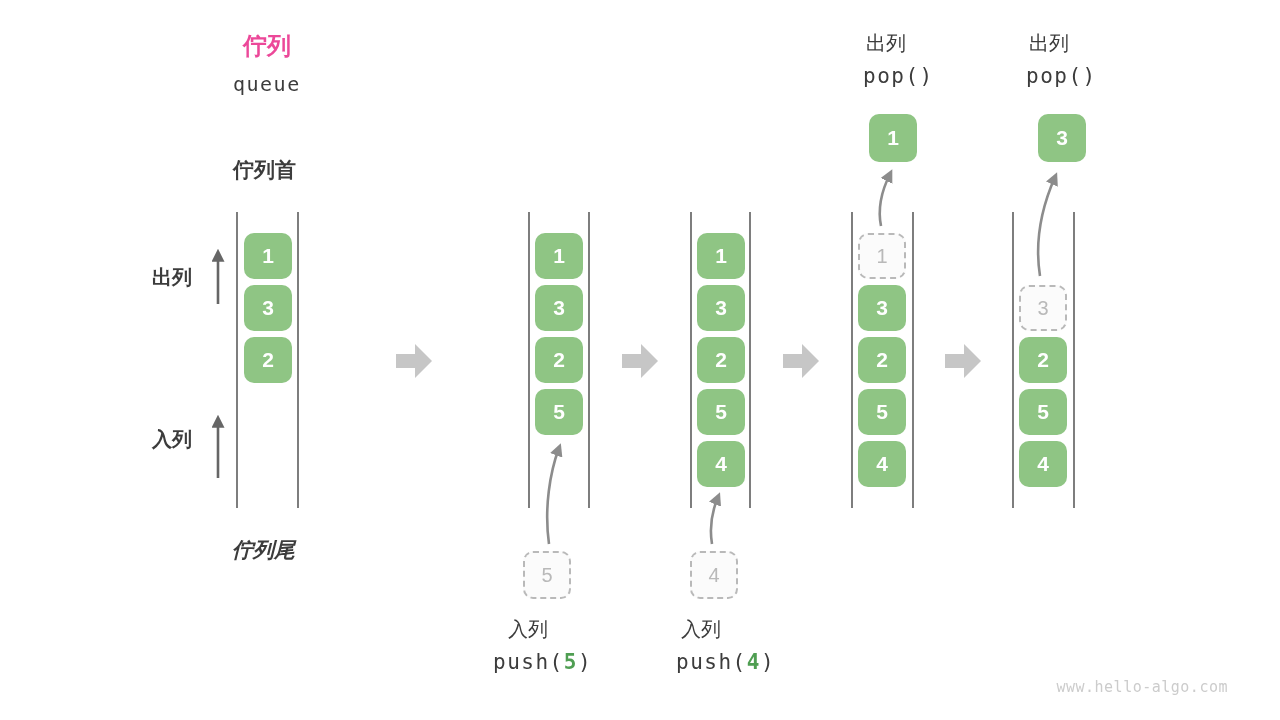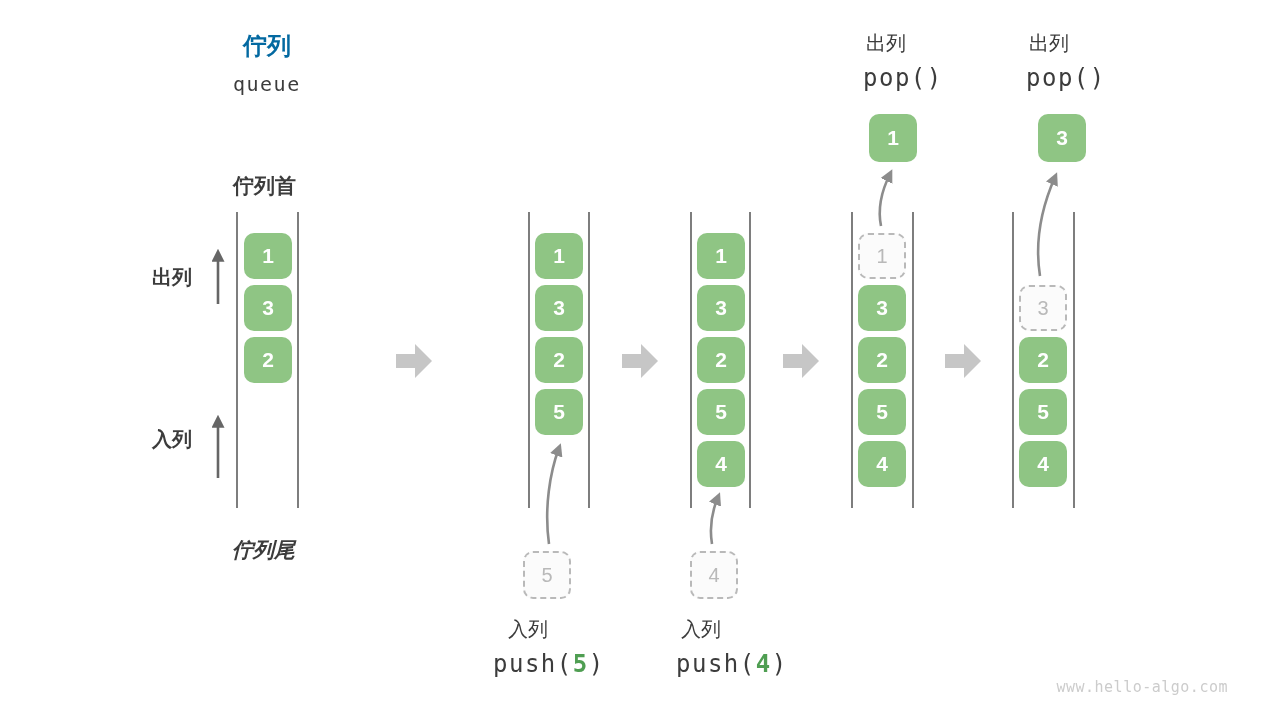--- a/index.html
+++ b/index.html
@@ -15,26 +15,26 @@
     color:#ffffff;font-weight:700;font-size:21px;display:flex;align-items:center;justify-content:center;
   }
   .item.sq{height:48px;}
   
   .ghost{
     position:absolute;width:48px;height:46px;border-radius:10px;background:#fbfbfb;
     border:2px dashed #b9b9b9;box-sizing:border-box;color:#b9b9b9;font-size:20px;
     display:flex;align-items:center;justify-content:center;
   }
   .ghost.sq{height:48px;}
-  .zh-title{font-size:24px;font-weight:700;color:#0369a1;}
+  .zh-title{font-size:24px;font-weight:700;color:#ec4899;}
   .zh-label{font-size:21px;font-weight:700;color:#3c3c3c;}
   .zh-side{font-size:20px;font-weight:700;color:#3c3c3c;}
   .zh-op{font-size:20px;font-weight:400;color:#3c3c3c;}
   .mono{font-family:"DejaVu Sans Mono","Liberation Mono",monospace;}
-  .code{font-size:24px;letter-spacing:1.5px;color:#3c3c3c;}
+  .code{font-size:21px;letter-spacing:1.5px;color:#3c3c3c;}
   .code .arg{color:#4f9e52;font-weight:700;}
   .subtitle{font-size:20px;letter-spacing:1.5px;color:#3c3c3c;text-align:right;}
   .watermark{font-size:15px;color:#cccccc;letter-spacing:0.5px;}
 </style>
 </head>
 <body>
 
 <div class="stage">
 
   <svg class="decor" width="1280" height="720">
@@ -73,21 +73,21 @@
     <path d="M549,544 C544,508 550,472 559,448" fill="none" stroke="#8c8c8c" stroke-width="2.6" marker-end="url(#ahm)"></path>
     <path d="M712,544 C709,526 713,509 718,497" fill="none" stroke="#8c8c8c" stroke-width="2.6" marker-end="url(#ahm)"></path>
 
     <path d="M881,226 C877,206 883,188 890,174" fill="none" stroke="#8c8c8c" stroke-width="2.6" marker-end="url(#ahm)"></path>
     <path d="M1040,276 C1034,238 1044,202 1055,177" fill="none" stroke="#8c8c8c" stroke-width="2.6" marker-end="url(#ahm)"></path>
   </svg>
 
   <div class="abs zh-title" style="left:243px;top:30px;">佇列</div>
   <div class="abs mono subtitle" style="left:233px;top:72px;">queue</div>
 
-  <div class="abs zh-label" style="left:233px;top:172px;">佇列首</div>
+  <div class="abs zh-label" style="left:233px;top:156px;">佇列首</div>
   <div class="abs zh-label" style="left:232px;top:536px;font-style:italic;">佇列尾</div>
 
   <div class="abs zh-side" style="left:152px;top:264px;">出列</div>
   <div class="abs zh-side" style="left:152px;top:426px;">入列</div>
 
   <div class="item" style="left:244px;top:233px;">1</div>
   <div class="item" style="left:244px;top:285px;">3</div>
   <div class="item" style="left:244px;top:337px;">2</div>
 
   <div class="item" style="left:535px;top:233px;">1</div>

